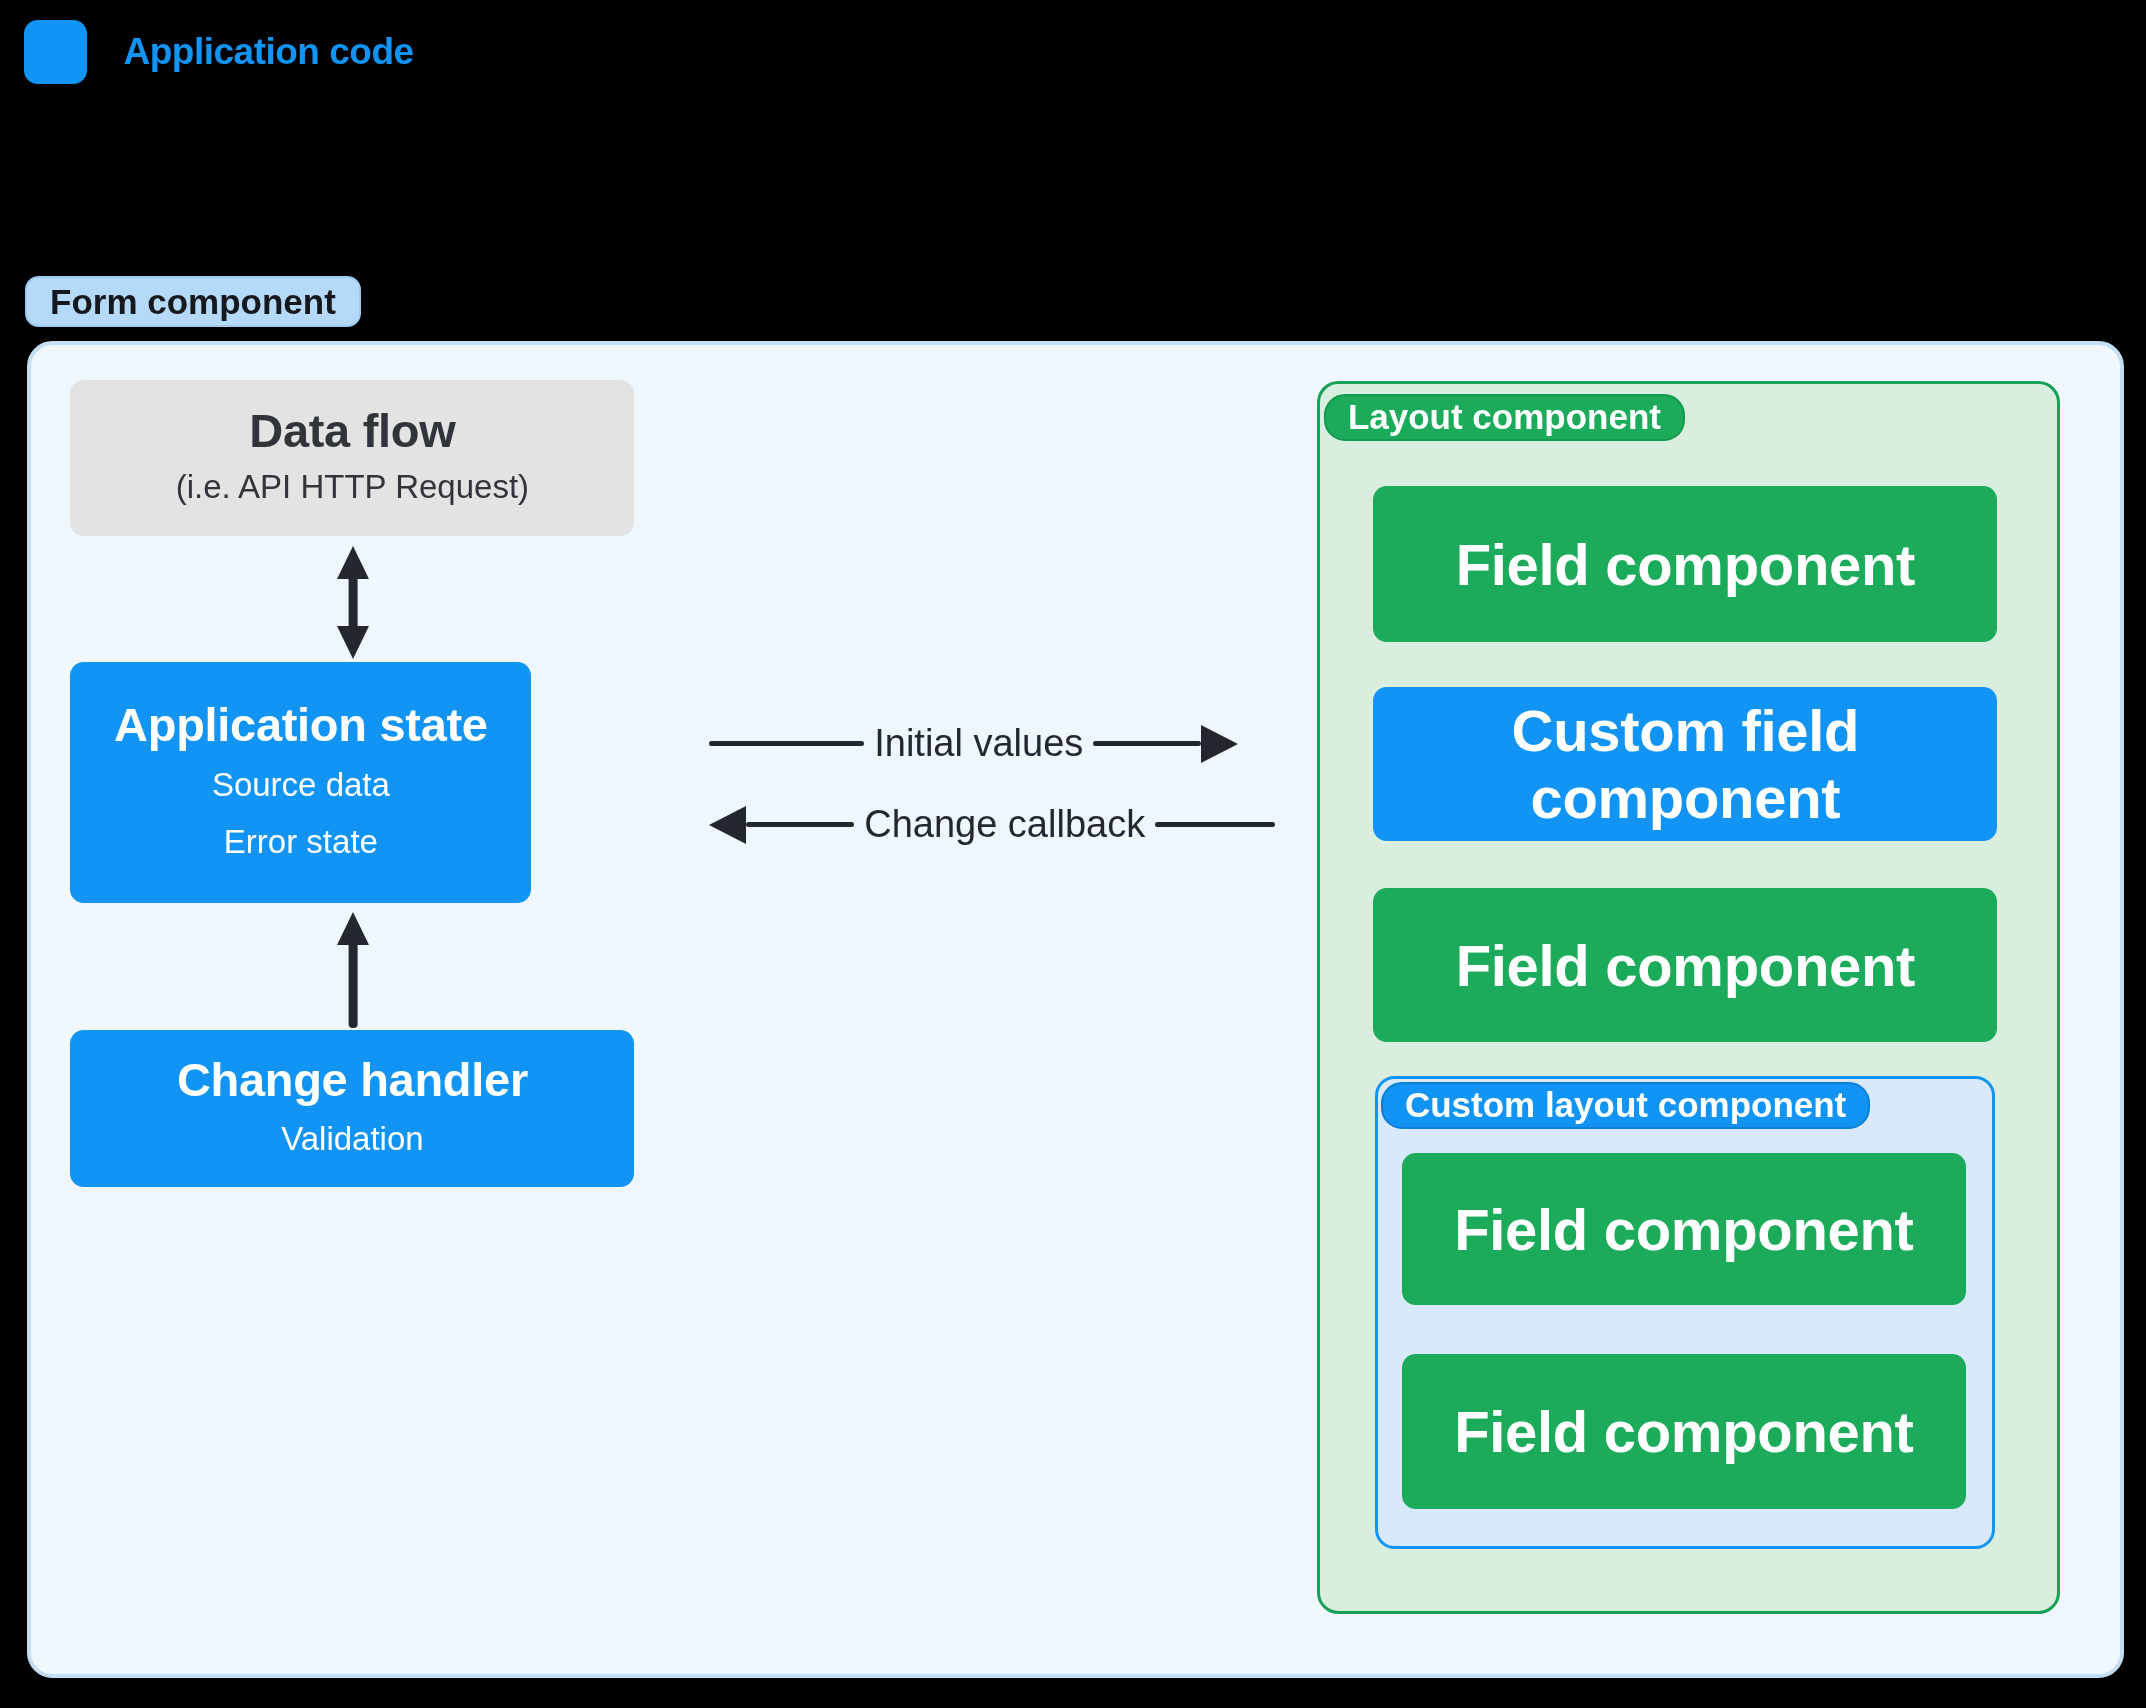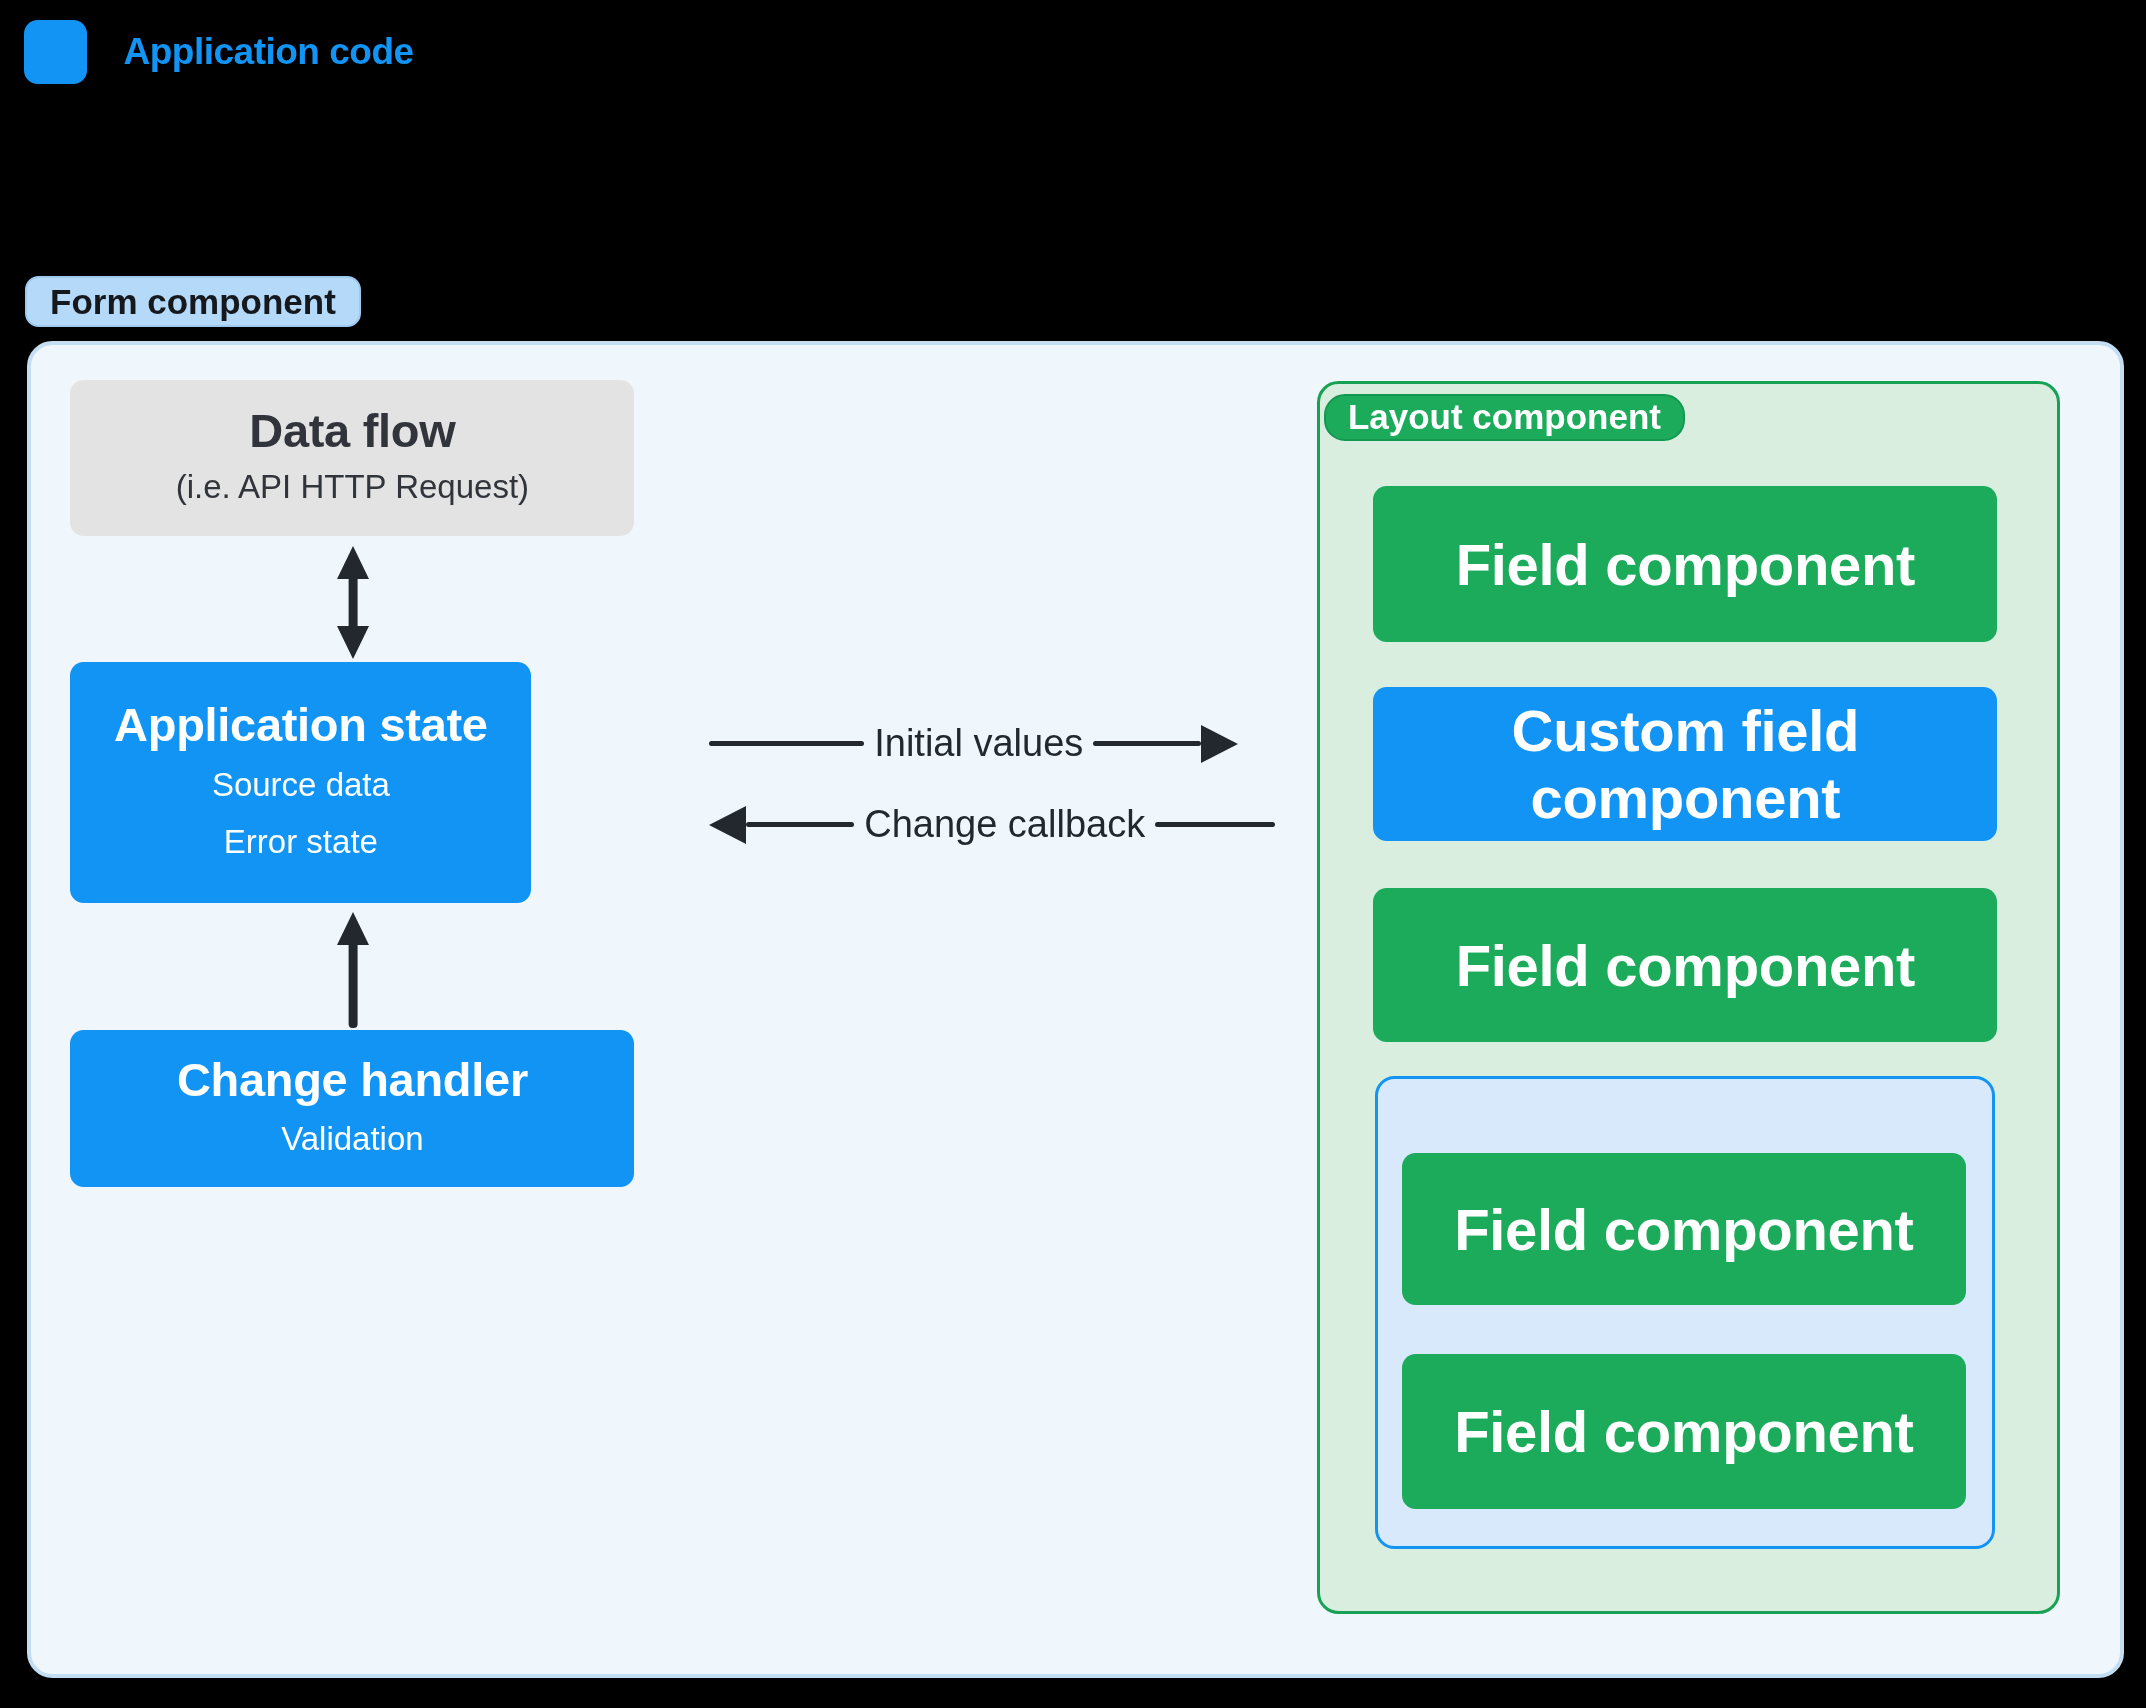--- a/index.html
+++ b/index.html
@@ -170,20 +170,21 @@
     </div>
 
     <div class="layout">
       <div class="badge layout-badge">Layout component</div>
 
       <div class="field green f1">Field component</div>
       <div class="field blue f2">Custom field component</div>
       <div class="field green f3">Field component</div>
 
       <div class="custom-layout">
+        <div class="badge custom-badge">Custom layout component</div>
         <div class="field green f4">Field component</div>
         <div class="field green f5">Field component</div>
       </div>
     </div>
 
   </div>
 </div>
 
 
 </body></html>

